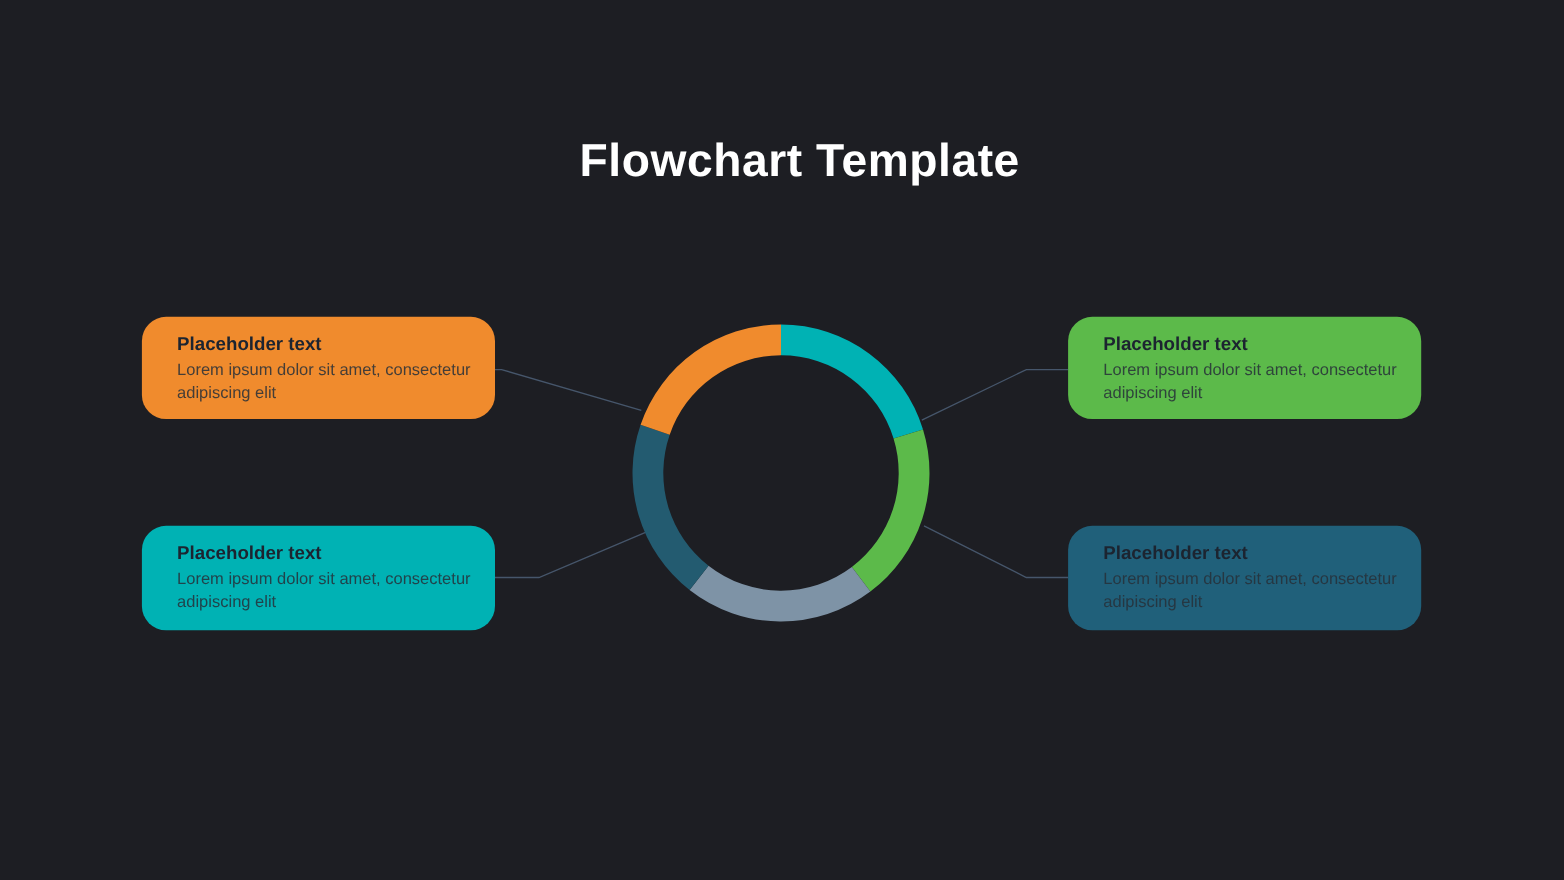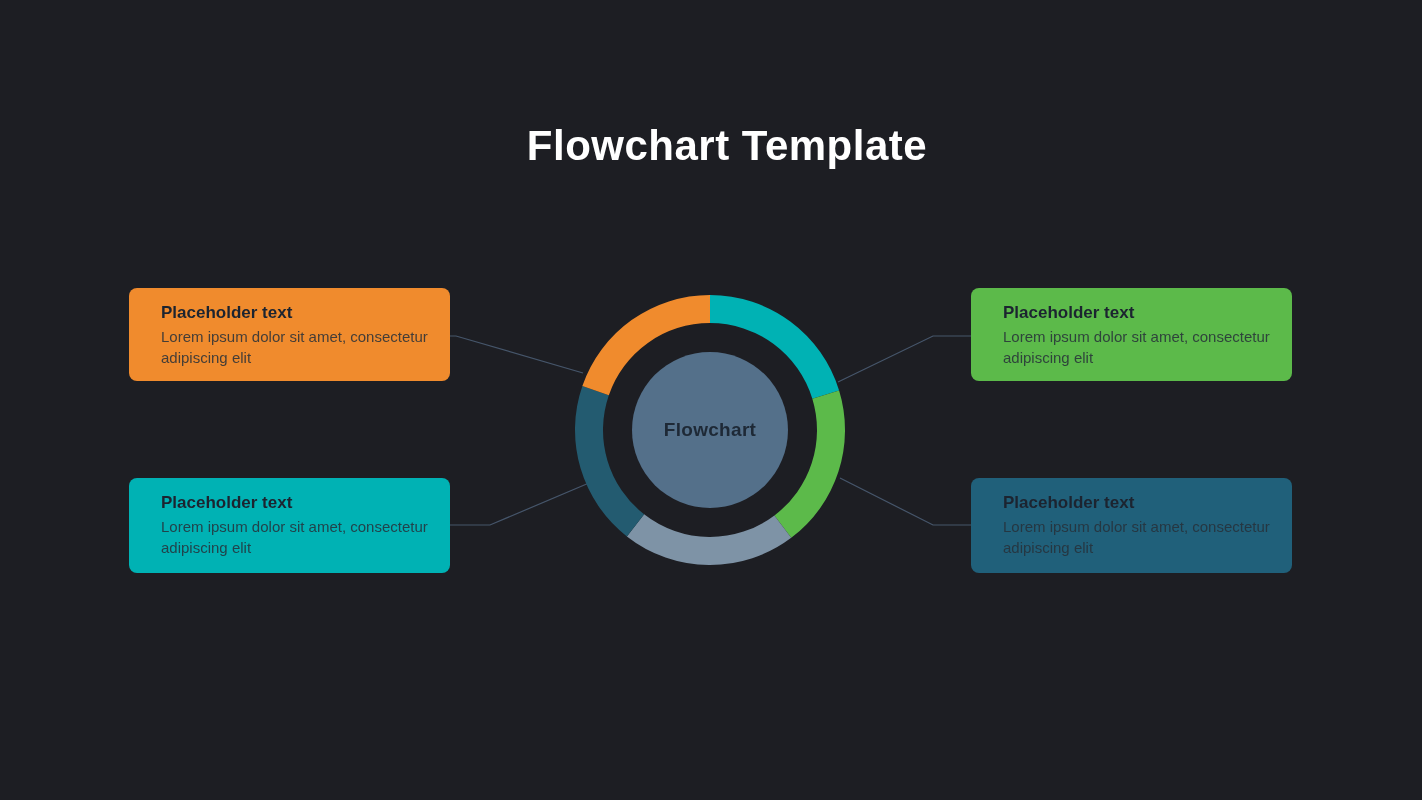--- a/index.html
+++ b/index.html
@@ -35,21 +35,21 @@
     height: 800px;
   }
   .connectors polyline {
     fill: none;
     stroke: #46566b;
     stroke-width: 1.2;
   }
   .card {
     position: absolute;
     width: 321px;
-    border-radius: 8px;
+    border-radius: 22px;
     box-sizing: border-box;
     padding: 15px 20px 15px 32px;
   }
   .card-top { top: 288px; height: 93px; }
   .card-bottom { top: 478px; height: 95px; }
   .card-left { left: 129px; }
   .card-right { left: 971px; }
   .card-heading {
     margin: 0 0 3px 0;
     font-size: 17px;
@@ -105,23 +105,20 @@
   </svg>
 
   <svg class="donut-svg" id="donut-svg" viewBox="0 0 1422 800">
       <path d="M710,295 A135,135 0 0 1 839.1011420550097,390.52981986243054 L812.3246088880448,398.71622759466715 A107,107 0 0 0 710,323 Z" fill="#00b2b4"></path>
       <path d="M839.1011420550097,390.52981986243054 A135,135 0 0 1 791.2450281255265,537.8157938563845 L774.3942074772691,515.4539995750604 A107,107 0 0 0 812.3246088880448,398.71622759466715 Z" fill="#5cba4a"></path>
       <path d="M791.2450281255265,537.8157938563845 A135,135 0 0 1 626.8857008310362,536.3814517369075 L644.1242221401546,514.3171506359192 A107,107 0 0 0 774.3942074772691,515.4539995750604 Z" fill="#7e93a6"></path>
       <path d="M626.8857008310362,536.3814517369075 A135,135 0 0 1 582.3549922940922,386.0482991482839 L608.8295124108731,395.1642074730843 A107,107 0 0 0 644.1242221401546,514.3171506359192 Z" fill="#235b70"></path>
       <path d="M582.3549922940922,386.0482991482839 A135,135 0 0 1 710,295 L710,323 A107,107 0 0 0 608.8295124108731,395.1642074730843 Z" fill="#f08b2d"></path>
     </svg>
 
-  <div class="hub" style="background: rgb(84, 112, 138);">
-    <span class="hub-label">Flowchart</span>
-  </div>
 
   <div class="card card-top card-left" style="background: rgb(240, 139, 45);">
     <p class="card-heading">Placeholder text</p>
     <p class="card-body">Lorem ipsum dolor sit amet, consectetur adipiscing elit</p>
   </div>
 
   <div class="card card-bottom card-left" style="background: rgb(0, 178, 180);">
     <p class="card-heading">Placeholder text</p>
     <p class="card-body">Lorem ipsum dolor sit amet, consectetur adipiscing elit</p>
   </div>

